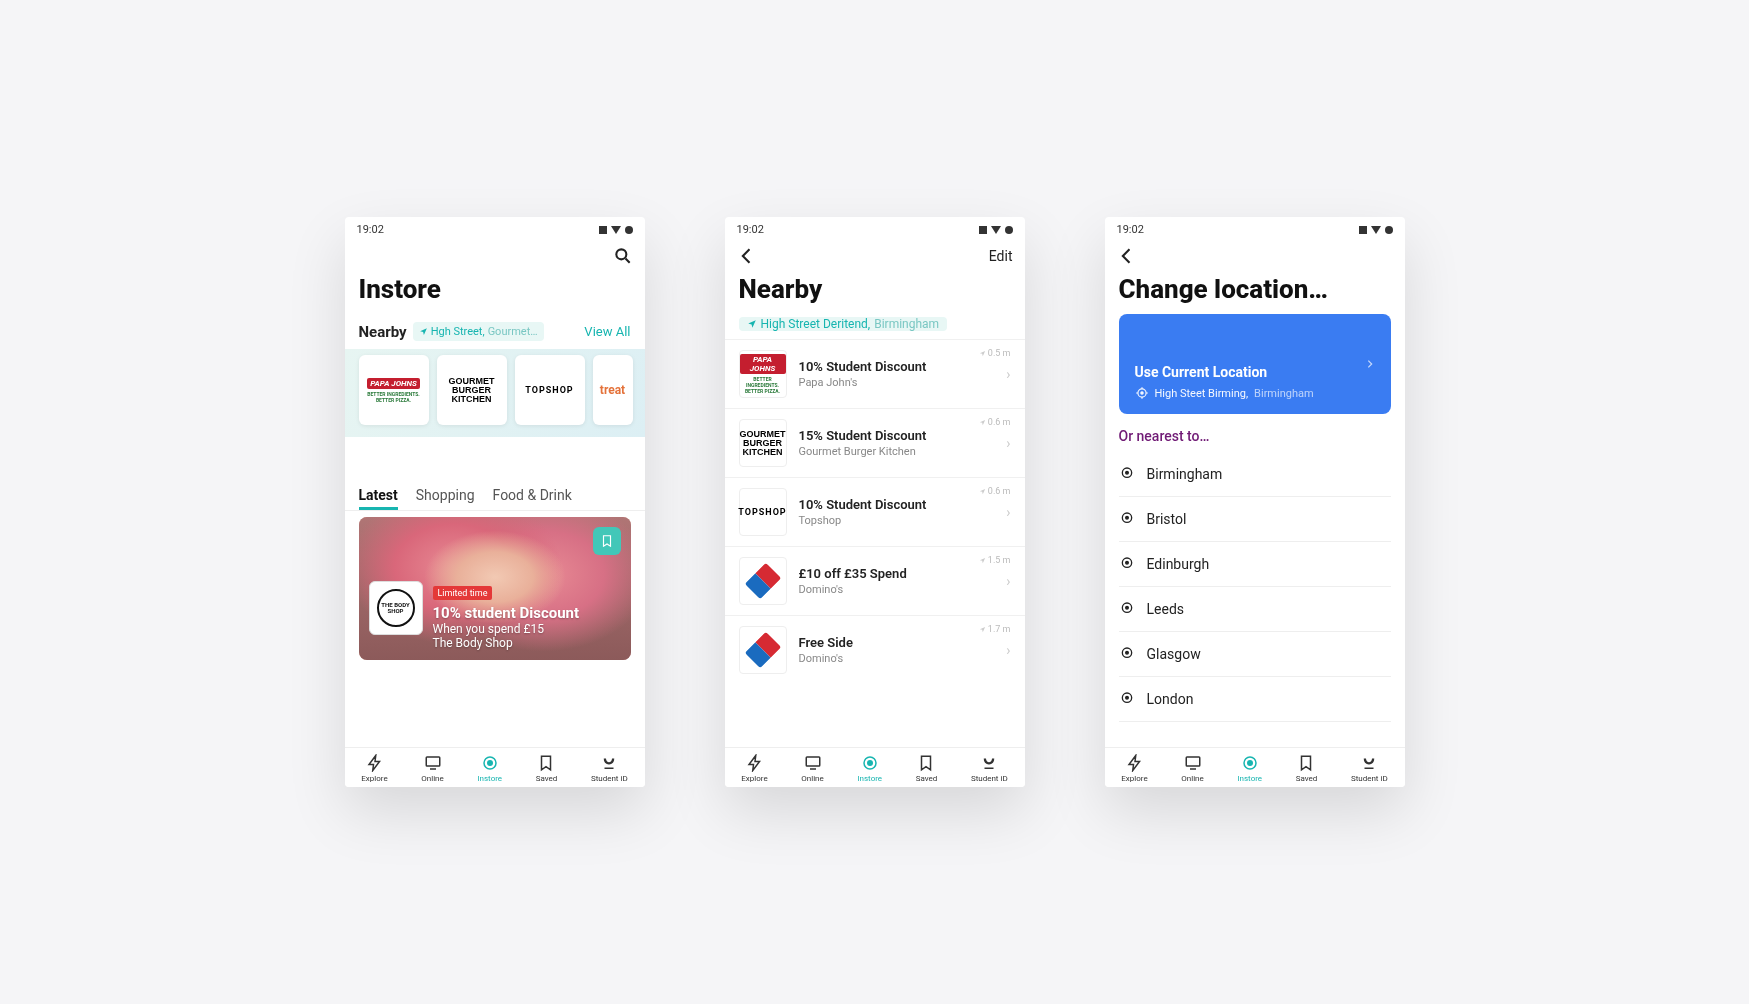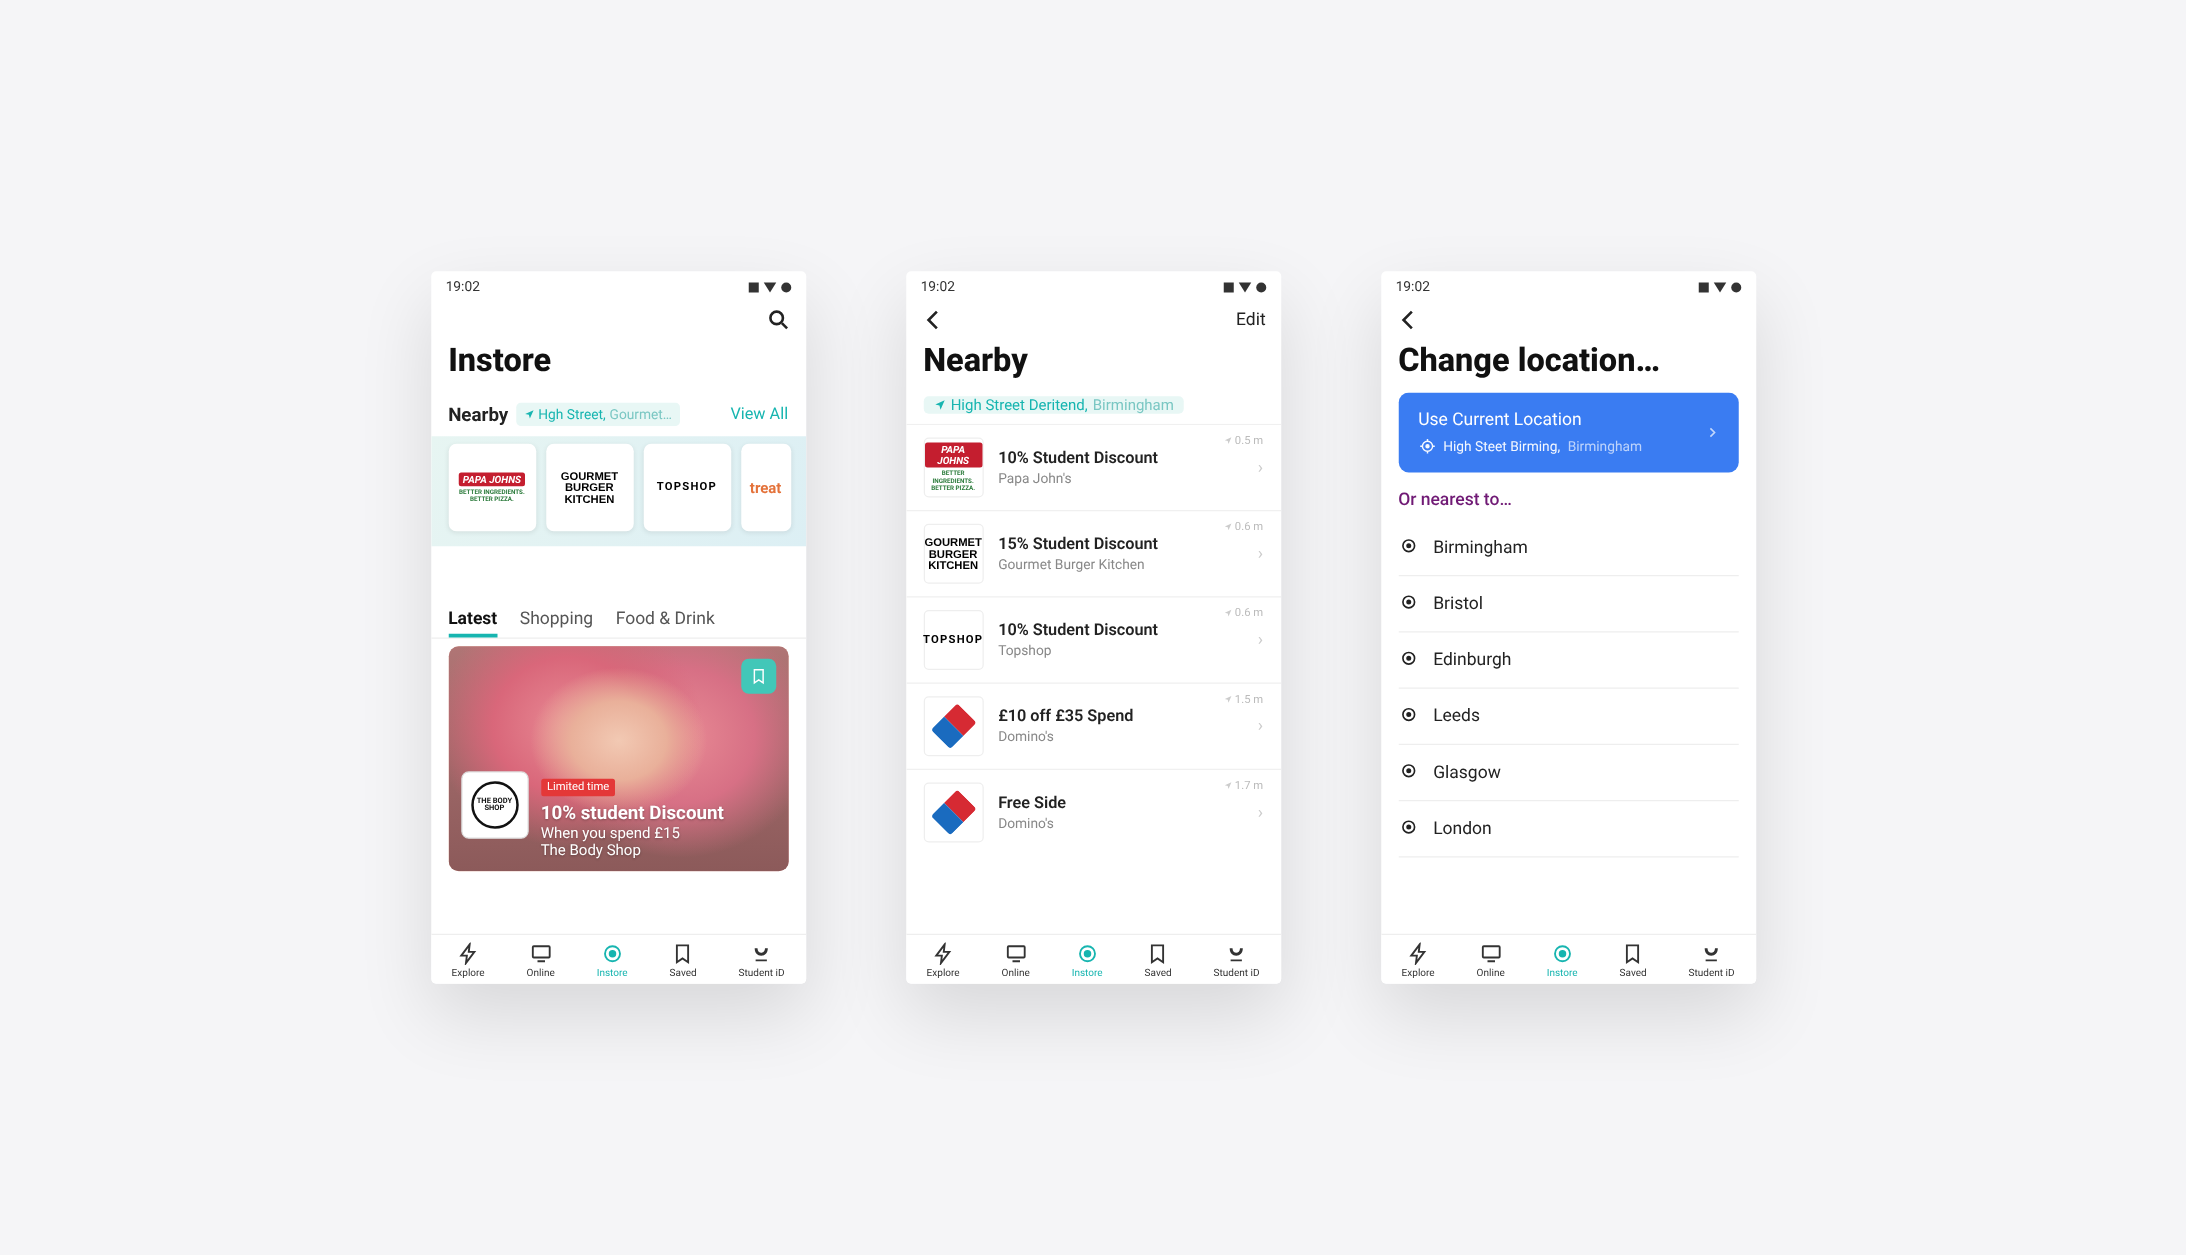--- a/index.html
+++ b/index.html
@@ -110,21 +110,21 @@
     padding: 10px 14px 0;
     font-size: 14px;
     color:#555;
     border-bottom:1px solid #eee;
   }
   .tab { padding-bottom:4px;margin-top:40px; }
   .tab.active { color:#111; font-weight:700; border-bottom:3px solid #17b5b0; }
   
   .promo {
     margin: 6px 14px;
-    height: 180px;
+    height: 143px;
     border-radius: 8px;
     background: linear-gradient(135deg,#d89b8f,#e8a896 35%,#f0c7b8 60%,#c78888);
     position:relative;
     overflow:hidden;
     color:#fff;
   }
   .promo-face {
     position:absolute; left:0; top:0; width:100%; height:100%;
     background:
       radial-gradient(ellipse 40% 50% at 50% 42%, #f2c9b3 0%, #e9b09a 35%, transparent 65%),
@@ -203,21 +203,21 @@
   
   .use-location {
     margin: 0 14px 14px;
     background: #3a7cf2;
     color:#fff;
     border-radius:8px;
     padding:14px 16px;
     display:flex; align-items:center; justify-content:space-between;
   }
   .use-loc-text { display:flex; flex-direction:column; gap:6px; }
-  .use-loc-title { font-size:14px; font-weight:400; }
+  .use-loc-title { font-size:14px; font-weight:700;margin-top:36px; }
   .use-loc-addr { font-size:11px; display:flex; align-items:center; gap:6px; opacity:0.95; }
   .use-loc-addr .city { opacity:0.7; }
   .or-nearest { padding: 0 14px 8px; font-size:14px; color:#701a75; font-weight:500; }
   .city-list { padding: 0 14px; }
   .city-item {
     display:flex; align-items:center; gap:12px;
     padding:14px 0;
     border-bottom:1px solid #eee;
     font-size:14px; color:#222;
   }

